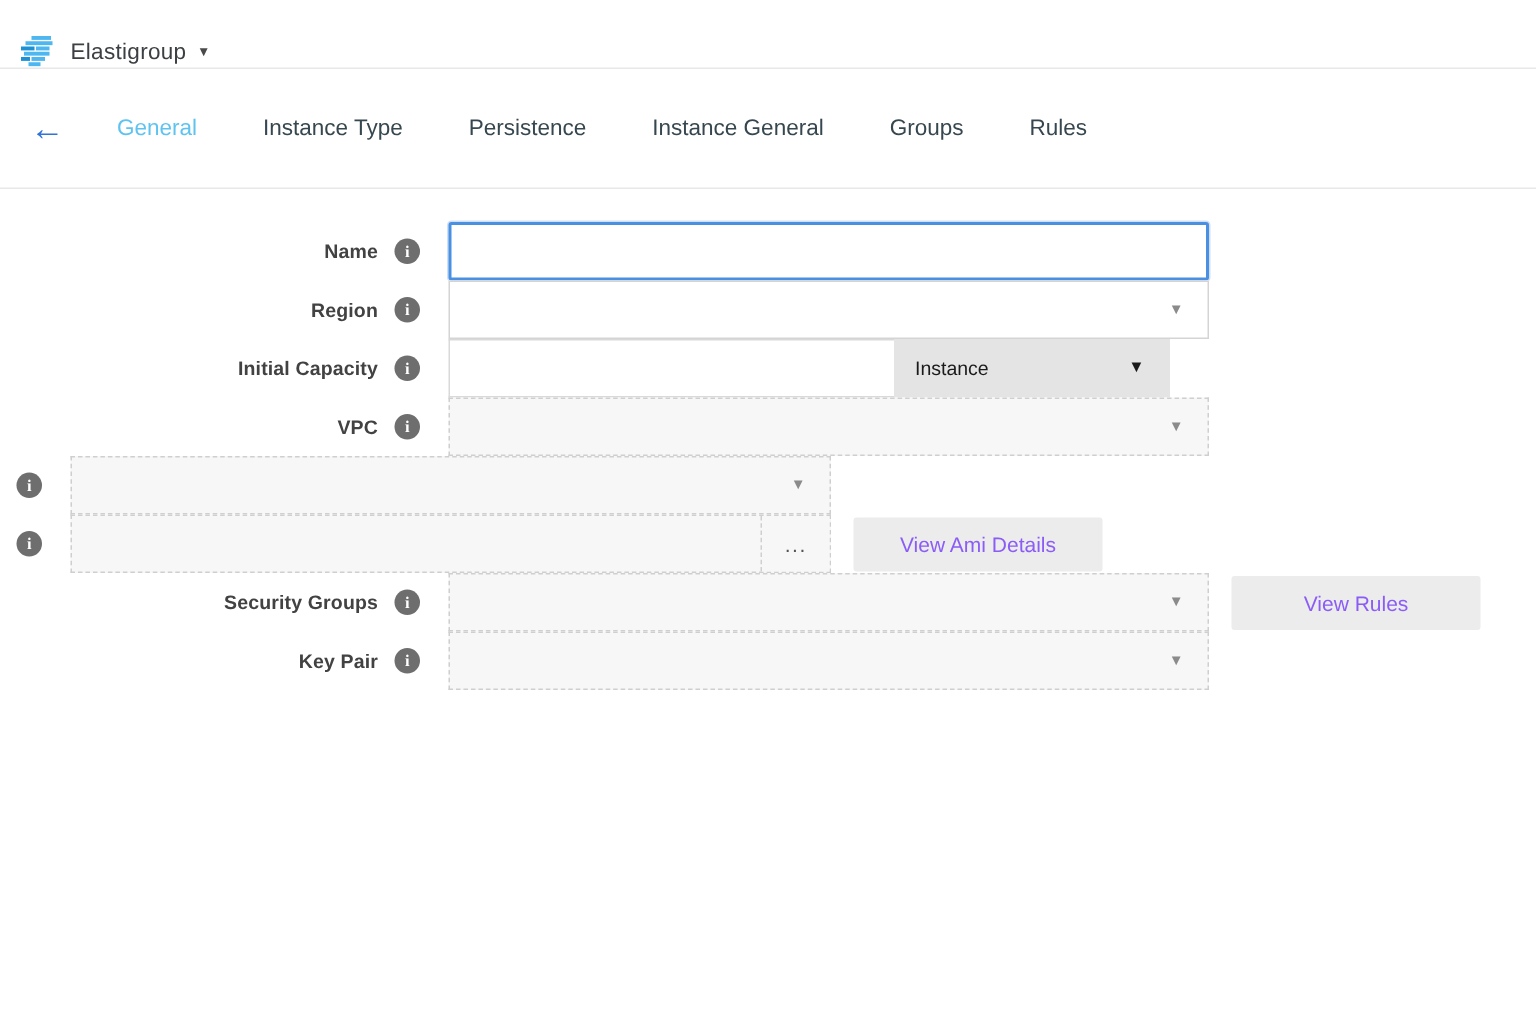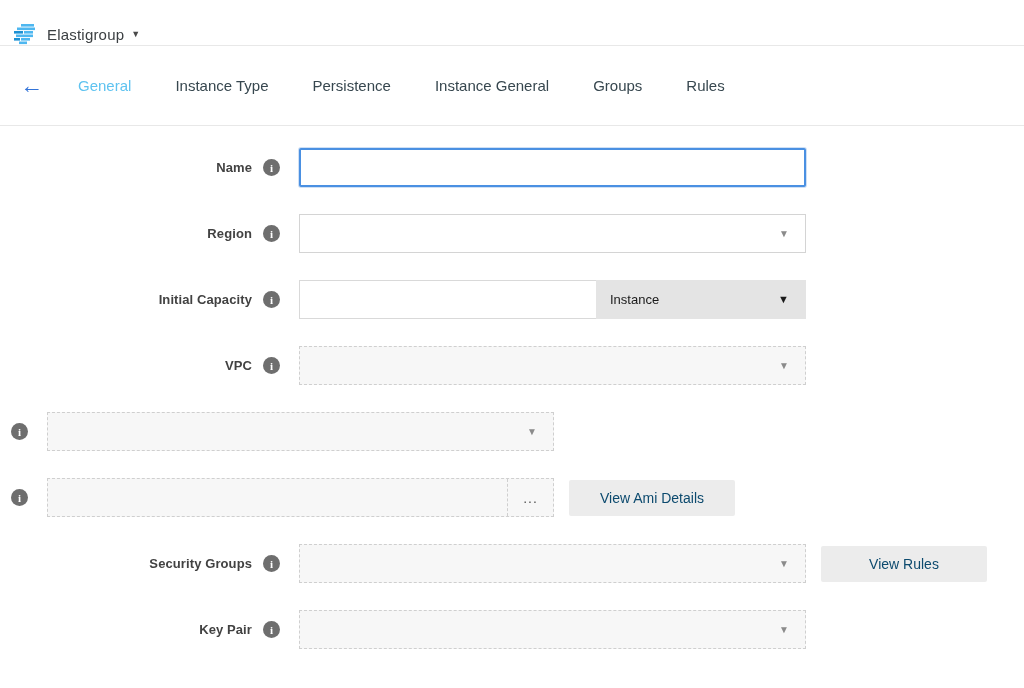--- a/index.html
+++ b/index.html
@@ -18,21 +18,21 @@
   .tabbar { height:80px; border-bottom:1px solid #e8e8e8;
     display:flex; align-items:center; }
   .back-arrow { color:#3273d8; font-size:23px; margin-left:20px; width:22px;
     cursor:pointer; line-height:1; }
   .tabs { display:flex; margin-left:36px; gap:44px; font-size:15px; color:#37474f; }
   .tab { cursor:pointer; white-space:nowrap; }
   .tab.active { color:#5fc3f0; }
 
   
   .formarea { padding-top:22px; }
-  .row { display:flex; align-items:center; margin-bottom:27px; height:39px; }
+  .row { display:flex; align-items:center; height:39px; }
   .lblcell { width:252px; text-align:right; font-weight:bold;
     font-size:13px; color:#424242; letter-spacing:.1px; }
   .info { width:17px; height:17px; border-radius:50%; background:#6e6e6e;
     color:#fff; font-size:11px; font-weight:bold; flex:none;
     display:flex; align-items:center; justify-content:center;
     margin-left:11px; cursor:pointer; font-family:"Liberation Serif", serif; }
   .ctrl { margin-left:19px; width:507px; height:39px; display:flex; position:relative; }
 
   .txt { width:100%; height:100%; border:1px solid #d4d4d4; font-size:14px;
     padding:0 12px; outline:none; background:#fff;
@@ -44,36 +44,36 @@
     display:flex; align-items:center; justify-content:space-between;
     padding:0 16px; cursor:pointer; font-size:13px; color:#333; }
   .sel-caret { color:#8b8b8b; font-size:10px; line-height:1; }
   .disabled { border:1px dashed #cfcfcf !important; background:#f7f7f7 !important;
     cursor:default; }
 
   
   .cap-input { width:297px; height:100%; border:1px solid #d9d9d9;
     border-right:none; font-size:14px; padding:0 12px; outline:none;
     font-family:"Liberation Sans", sans-serif; }
-  .unit-select { width:210px; height:100%; background:#e4e4e4;
+  .unit-select { width:184px; height:100%; background:#e4e4e4;
     display:flex; align-items:center; justify-content:space-between;
     padding:0 17px 0 14px; font-size:13px; color:#1a1a1a; cursor:pointer; }
   .unit-select .sel-caret { color:#1a1a1a; font-size:11px; }
 
   
   .image-box { width:100%; height:100%; border:1px dashed #cfcfcf;
     background:#f7f7f7; display:flex; }
   .image-value { flex:1; font-size:14px; color:#555;
     display:flex; align-items:center; padding-left:12px; }
   .browse { width:46px; border-left:1px dashed #cfcfcf; background:#f7f7f7;
     display:flex; align-items:center; justify-content:center;
     color:#555; font-size:14px; letter-spacing:1px; cursor:pointer; }
 
   .action-btn { margin-left:15px; width:166px; height:36px; background:#ececec;
-    color:#0c4a6e; font-size:14px; border:none; border-radius:2px;
+    color:#8b5cf6; font-size:14px; border:none; border-radius:2px;
     cursor:pointer; align-self:center;
     font-family:"Liberation Sans", sans-serif; }
 </style>
 </head>
 <body>
 
 <header class="topbar">
   <div class="product-switcher">
     <span>
       <svg class="logo" viewBox="0 0 24 22" aria-hidden="true">

